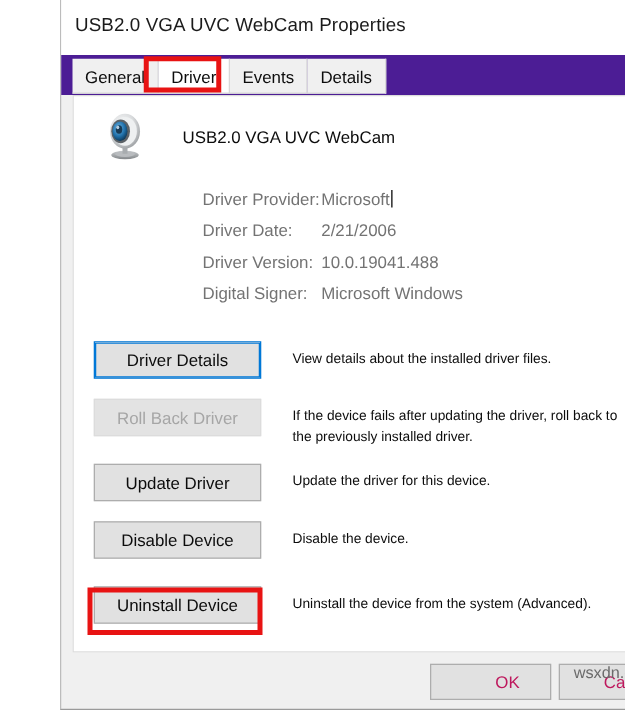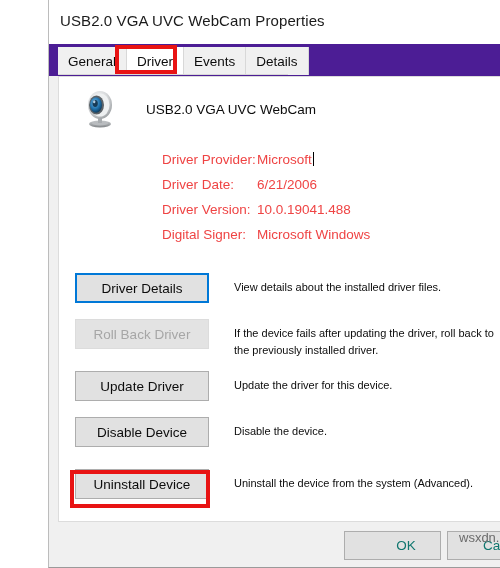--- a/index.html
+++ b/index.html
@@ -141,21 +141,21 @@
   #driver-info {
     position: absolute;
     left: 103px;
     top: 70px;
   }
   .info-row {
     display: flex;
     height: 25px;
     align-items: center;
     font-size: 13.5px;
-    color: #ef4444;
+    color: #737373;
     white-space: nowrap;
   }
   .info-label { width: 95px; flex: 0 0 auto; }
   .info-value { position: relative; }
   .caret {
     display: inline-block;
     width: 1px;
     height: 14px;
     background: #000;
     vertical-align: -2px;
@@ -232,21 +232,21 @@
 
   
   .footer-btn {
     position: absolute;
     height: 29px;
     background: #e1e1e1;
     border: 1px solid #adadad;
     box-sizing: border-box;
     font-family: "Liberation Sans", sans-serif;
     font-size: 13.5px;
-    color: #0f766e;
+    color: #be185d;
     display: flex;
     align-items: center;
     justify-content: center;
     cursor: default;
     padding-left: 27px;
   }
   #ok-button { left: 295px; top: 531px; width: 97px; }
   #cancel-button { left: 398px; top: 531px; width: 87px; }
 
   
@@ -323,21 +323,21 @@
       <div id="device-name">USB2.0 VGA UVC WebCam</div>
     </div>
 
     <div id="driver-info">
       <div class="info-row">
         <span class="info-label">Driver Provider:</span>
         <span class="info-value"><span>Microsoft</span><span class="caret"></span></span>
       </div>
       <div class="info-row">
         <span class="info-label">Driver Date:</span>
-        <span class="info-value">6/21/2006</span>
+        <span class="info-value">2/21/2006</span>
       </div>
       <div class="info-row">
         <span class="info-label">Driver Version:</span>
         <span class="info-value">10.0.19041.488</span>
       </div>
       <div class="info-row">
         <span class="info-label">Digital Signer:</span>
         <span class="info-value">Microsoft Windows</span>
       </div>
     </div>

